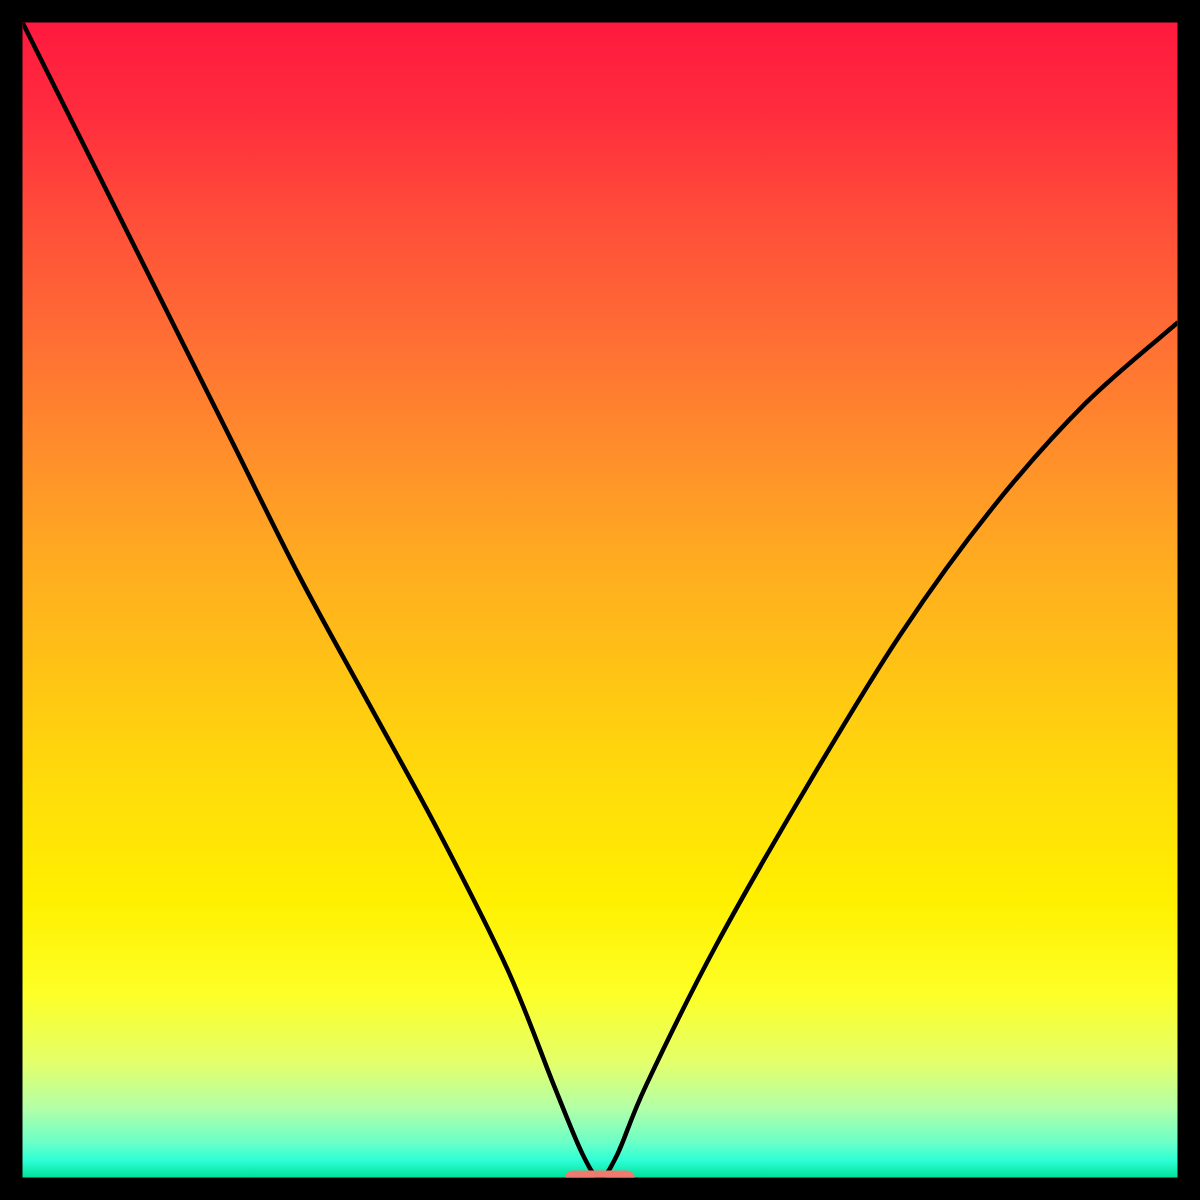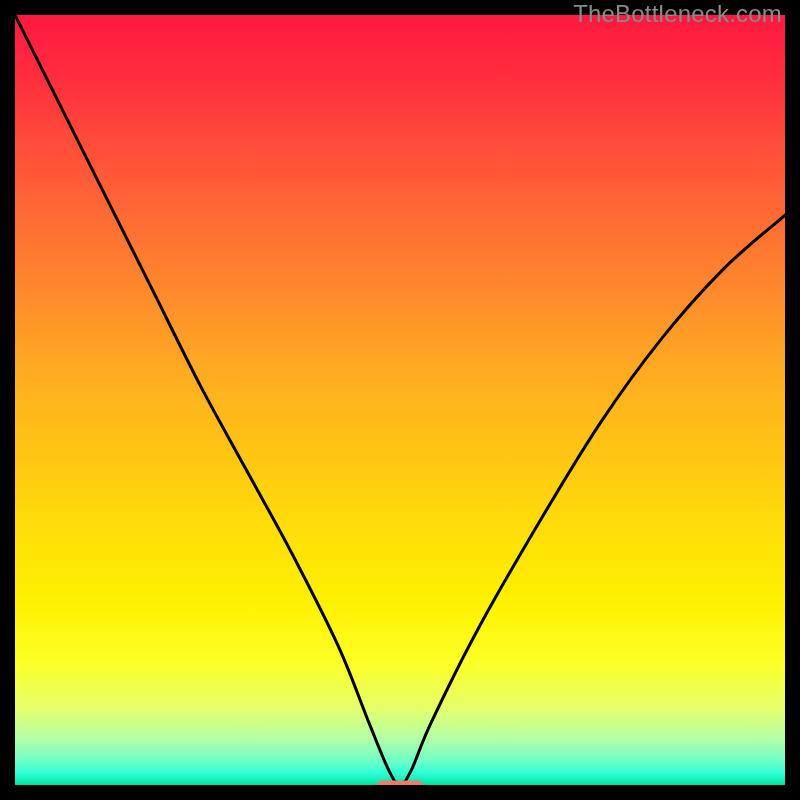--- a/index.html
+++ b/index.html
@@ -56,14 +56,13 @@
 </head>
 <body>
 
 <div class="frame">
   <div class="plot-area">
     <svg class="curve-svg" viewBox="0 0 770 770" preserveAspectRatio="none">
       <path fill="none" stroke="#000" stroke-width="3" stroke-linecap="round" d="M 0.00 0.00 C 7.70 15.40 30.80 61.60 46.20 92.40 C 61.60 123.20 77.00 154.00 92.40 184.80 C 107.80 215.60 123.20 246.40 138.60 277.20 C 154.00 308.00 169.40 340.08 184.80 369.60 C 200.20 399.12 215.60 426.07 231.00 454.30 C 246.40 482.53 261.80 509.48 277.20 539.00 C 292.60 568.52 310.57 603.17 323.40 631.40 C 336.23 659.63 345.86 687.87 354.20 708.40 C 362.54 728.93 368.32 744.33 373.45 754.60 C 378.58 764.87 381.15 770.00 385.00 770.00 C 388.85 770.00 391.42 764.87 396.55 754.60 C 401.68 744.33 404.89 731.50 415.80 708.40 C 426.71 685.30 444.03 649.37 462.00 616.00 C 479.97 582.63 503.07 542.85 523.60 508.20 C 544.13 473.55 564.67 438.90 585.20 408.10 C 605.73 377.30 626.27 349.07 646.80 323.40 C 667.33 297.73 687.87 274.63 708.40 254.10 C 728.93 233.57 759.73 209.18 770.00 200.20 " id="curve-path"></path>
       <rect id="marker-rect" rx="5" ry="5" fill="#ef7a6f" x="361.90" y="765.38" width="46.20" height="9.24"></rect>
     </svg>
   </div>
-  <div class="watermark">TheBottleneck.com</div>
 </div>
 
 </body></html>

